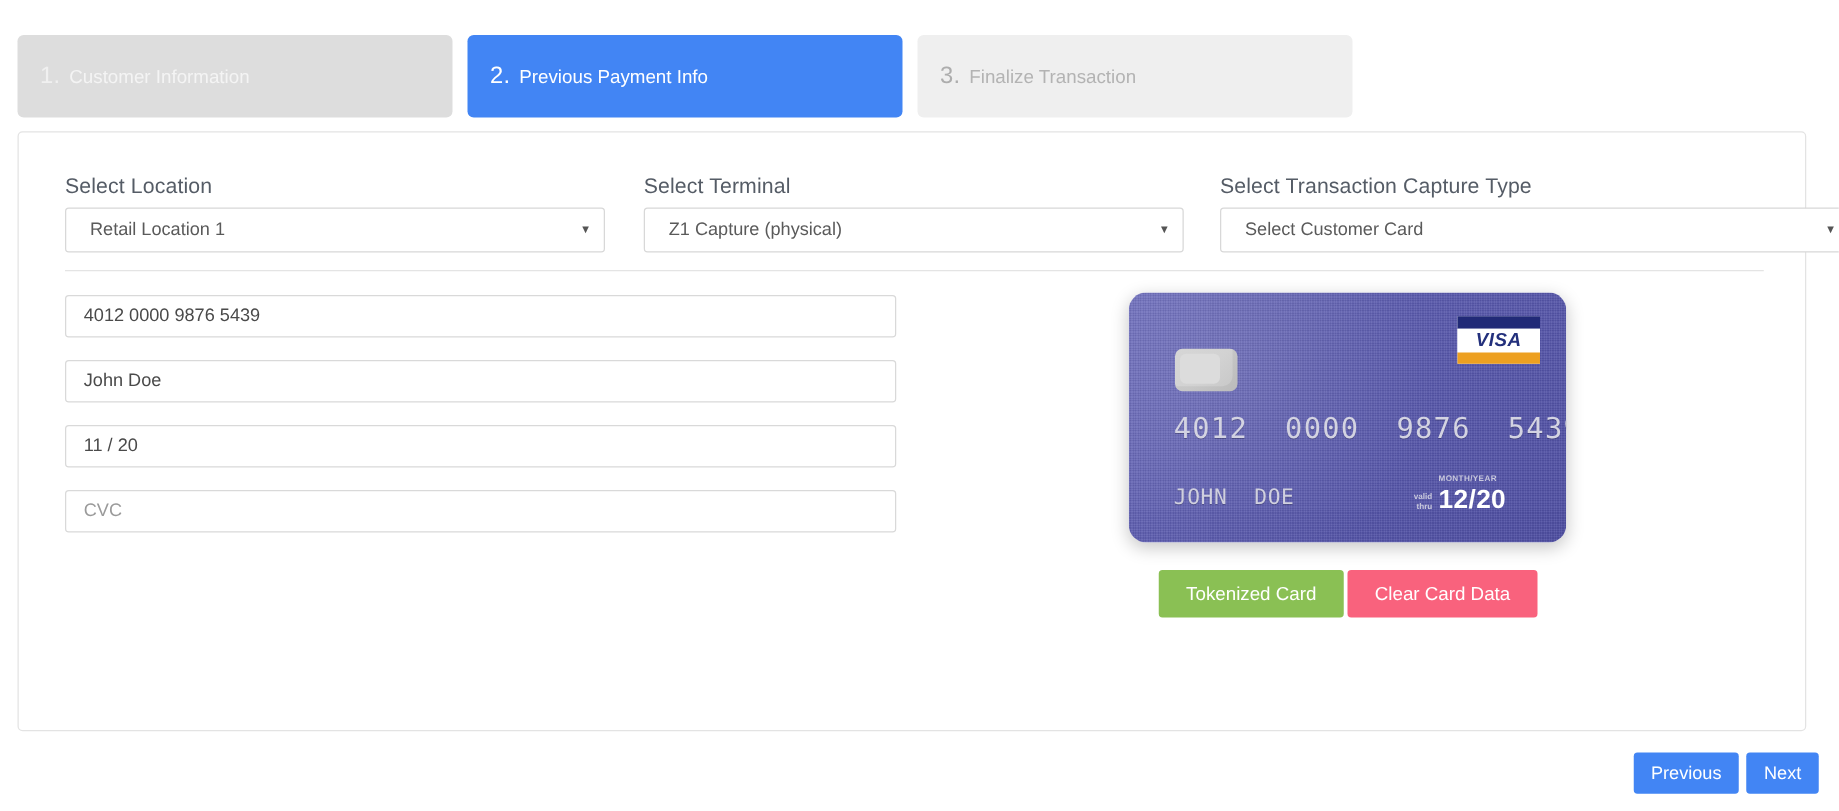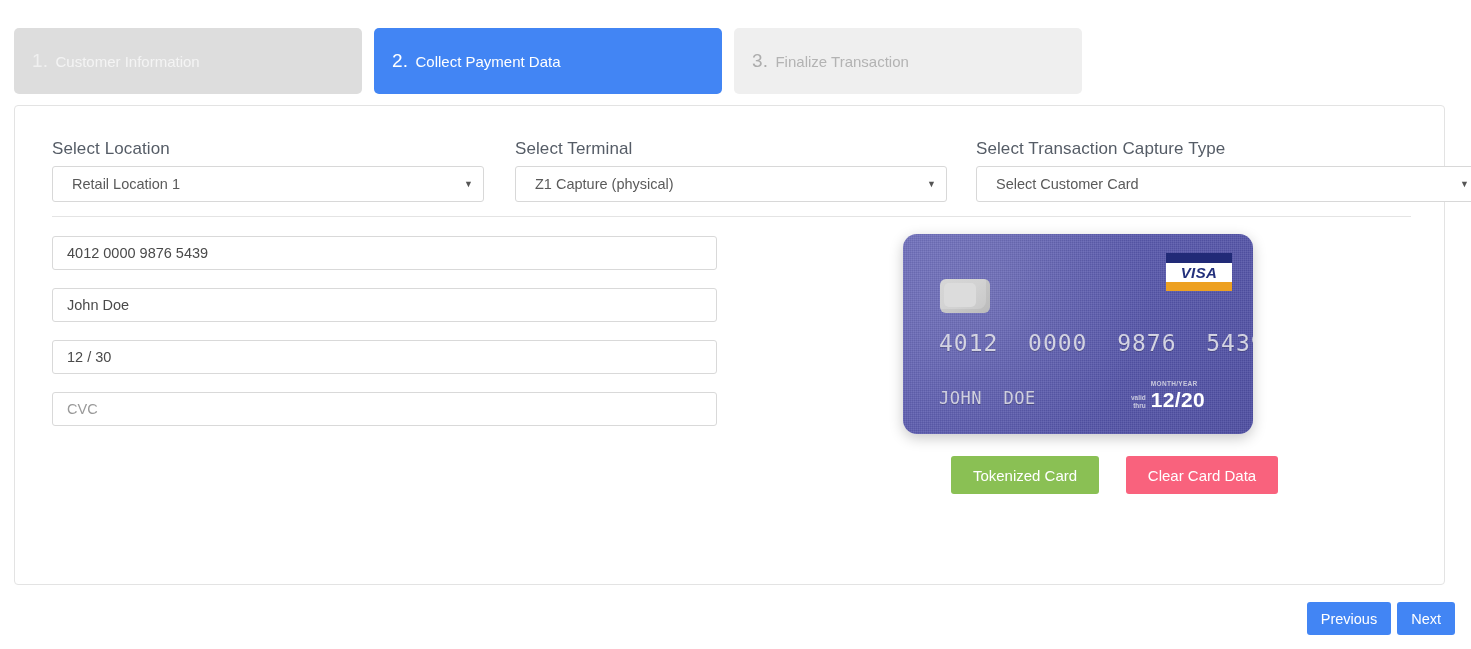--- a/index.html
+++ b/index.html
@@ -182,21 +182,21 @@
   
   .cc-actions {
     position: absolute; left: 912px; top: 350px;
     display: flex; gap: 3px;
   }
   .btn {
     border: none; border-radius: 3px;
     font-size: 15px; color: #ffffff;
     cursor: pointer;
     font-family: "Liberation Sans", sans-serif;
-    display: flex; align-items: center; justify-content: center; margin-left: 24px;
+    display: flex; align-items: center; justify-content: center;
   }
   .btn-token { width: 148px; height: 38px; background: #8ac054; }
   .btn-clear { width: 152px; height: 38px; background: #f9627d; }
 
   
   .footer {
     position: absolute; right: 16px; top: 602px;
     display: flex; gap: 6px;
   }
   .btn-nav {
@@ -212,21 +212,21 @@
 
 <div class="page">
 
   <div class="tabs">
     <div class="tab tab-done">
       <span class="num">1.</span>
       <span>Customer Information</span>
     </div>
     <div class="tab tab-active">
       <span class="num">2.</span>
-      <span>Collect Payment Data</span>
+      <span>Previous Payment Info</span>
     </div>
     <div class="tab tab-todo">
       <span class="num">3.</span>
       <span>Finalize Transaction</span>
     </div>
   </div>
 
   <div class="panel">
 
     <div class="selects-row">
@@ -255,21 +255,21 @@
         </div>
       </div>
 
     </div>
 
     <div class="divider"></div>
 
     <div class="card-form">
       <div class="cf-input filled">4012 0000 9876 5439</div>
       <div class="cf-input filled">John Doe</div>
-      <div class="cf-input filled">12 / 30</div>
+      <div class="cf-input filled">11 / 20</div>
       <div class="cf-input placeholder">CVC</div>
     </div>
 
     <div class="cc">
       <div class="cc-noise"></div>
       <div class="cc-chip"></div>
       <div class="cc-visa">
         <div class="v-top"></div>
         <div class="v-mid">VISA</div>
         <div class="v-bot"></div>

